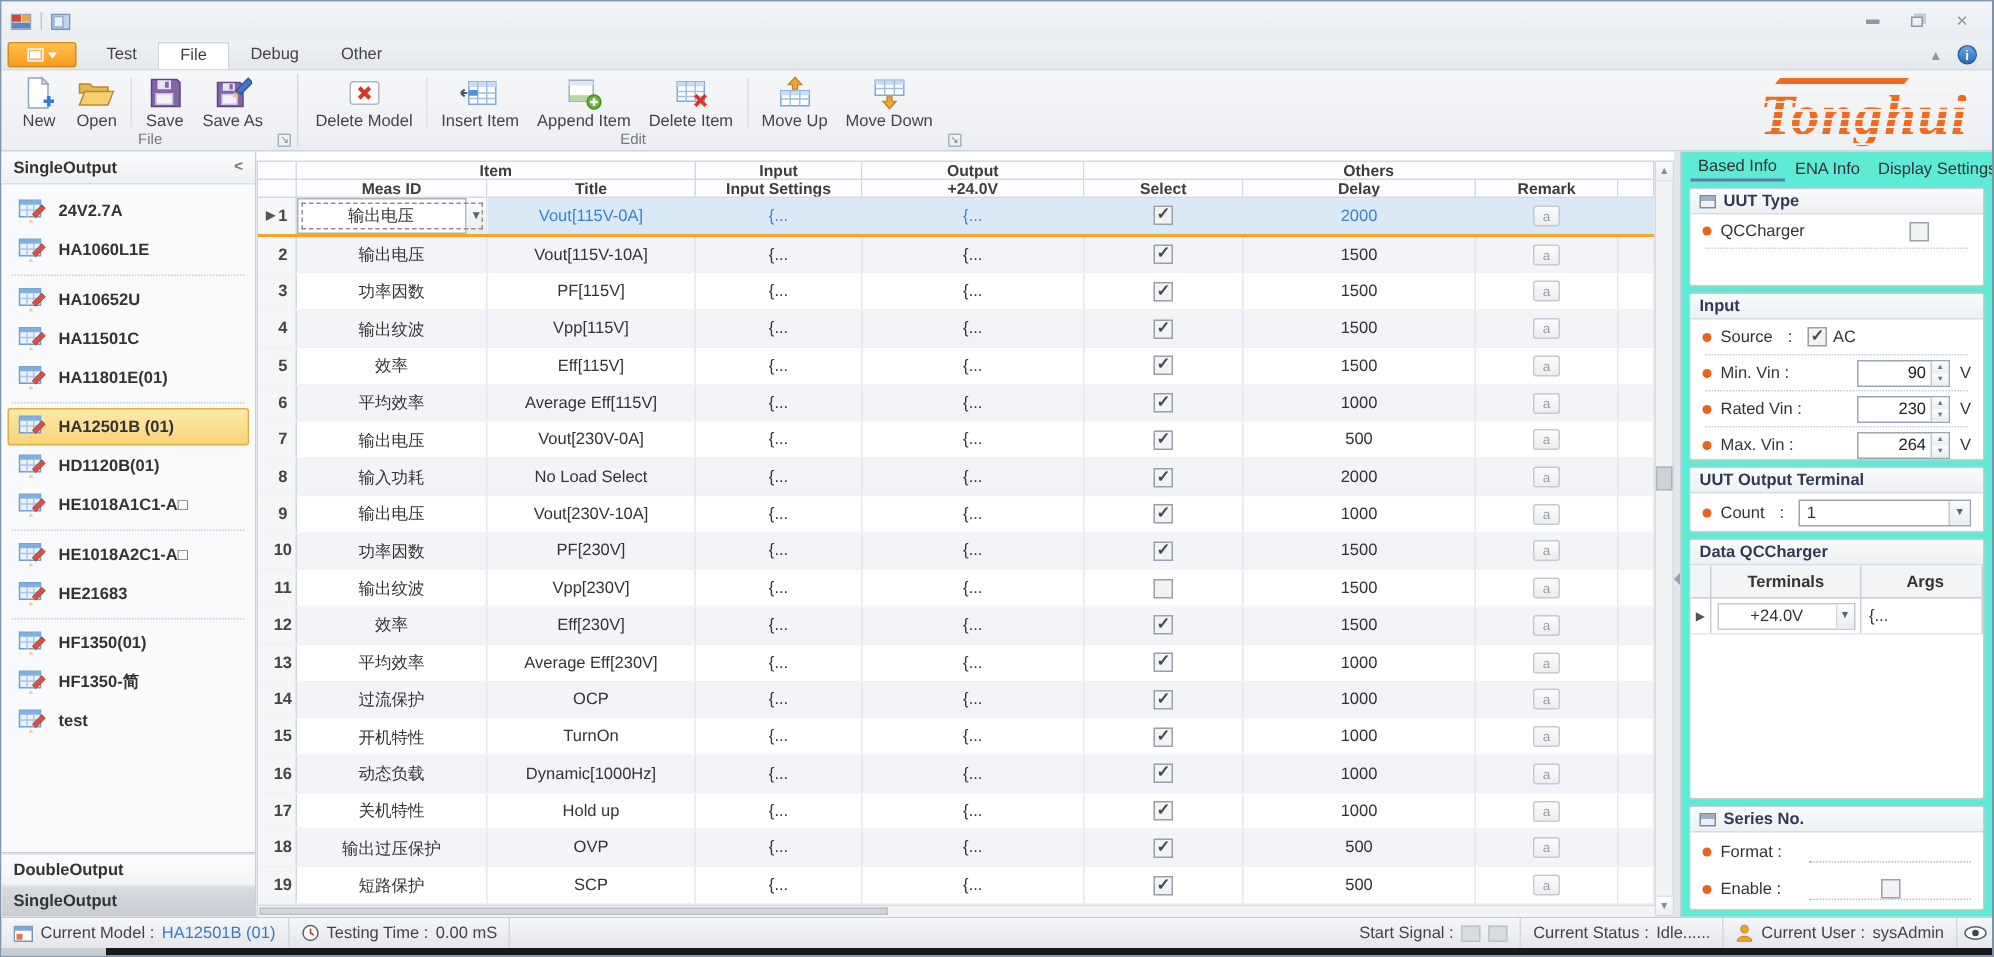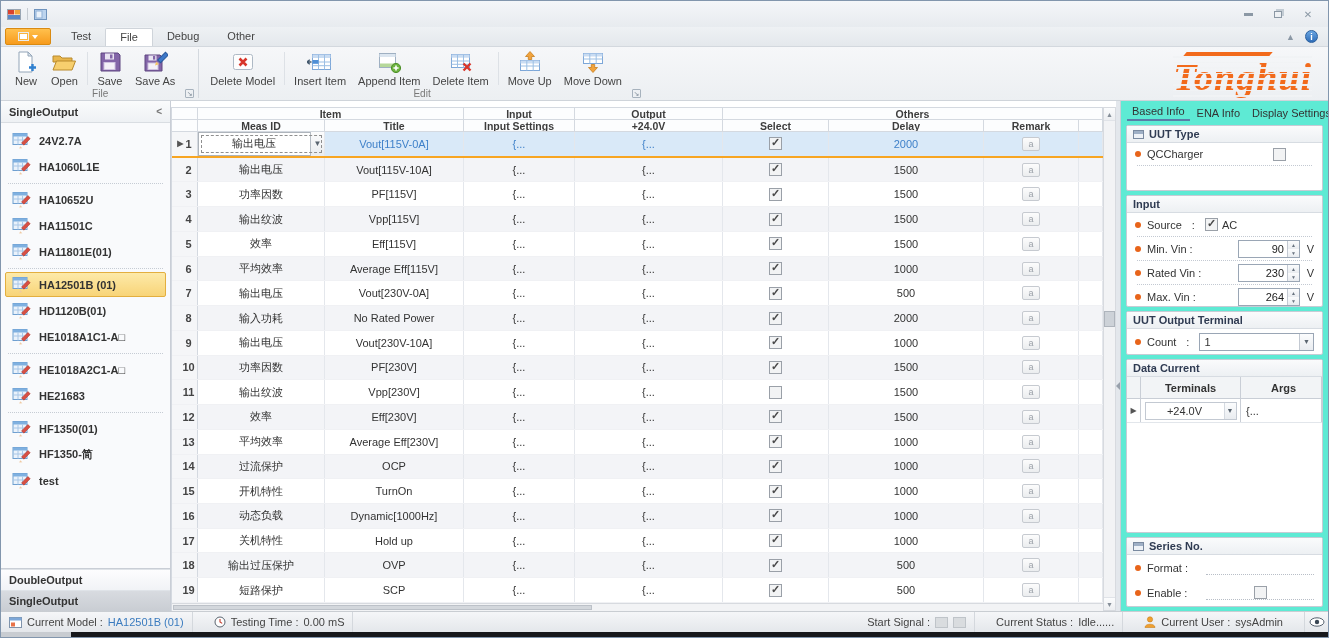--- a/index.html
+++ b/index.html
@@ -118,21 +118,21 @@
   .ds-hrow .dcell, .ds-drow .dcell { display:flex; align-items:center; justify-content:center; border-right:1px solid #c9ced6; }
   .d-arr { width:14px; } .d-term { width:100px; } .d-args { flex:1; justify-content:flex-start !important; padding-left:5px; }
   .ds-drow { display:flex; height:24px; border-bottom:1px solid #e2e6eb; }
   .termbox { display:flex; align-items:center; width:92px; height:18px; border:1px solid #c3c9d2; background:#fff; }
   .termbox .val { flex:1; text-align:center; }
   .termbox .cdd { width:12px; align-self:stretch; border-left:1px solid #d4d9e0; font-size:7px; color:#5a6570; display:flex; align-items:center; justify-content:center; background:linear-gradient(#fbfcfd,#e9ecf0); }
   .dotfield { margin-left:auto; width:108px; border-bottom:1px dotted #b8bec7; height:14px; display:flex; align-items:center; justify-content:center; }
   .box.grow { flex:1; }
 
   
-  .statusbar { height:21px; background:linear-gradient(#f5f6f8,#e4e7eb); border-top:1px solid #c9cdd2; display:flex; align-items:center; font-size:11px; color:#444;gap:13px; }
+  .statusbar { height:21px; background:linear-gradient(#f5f6f8,#e4e7eb); border-top:1px solid #c9cdd2; display:flex; align-items:center; font-size:11px; color:#444; }
   .seg { display:flex; align-items:center; gap:5px; padding:0 8px; height:100%; border-right:1px solid #d4d8dd; }
   .seg.noborder { border-right:none; }
   .spacer { flex:1; }
   .bluetext { color:#3a7bbf; }
   .sigbox { width:13px; height:11px; background:#d9dcdf; border:1px solid #bfc4c9; }
   .eyeseg { width:24px; display:flex; align-items:center; justify-content:center; height:100%; border-left:1px solid #d4d8dd; }
   .bottomstrip { height:5px; background:linear-gradient(to right, #c8ccd1 0 70px, #17181b 70px); }
 </style>
 </head>
 <body>
@@ -617,21 +617,21 @@
             </div>
 
             <div class="trow">
               <div class="c c-num">
                 <span class="selarrow">▶</span>
                 <span>8</span>
               </div>
               <div class="c c-meas">
                 <span class="meastext">输入功耗</span>
               </div>
-              <div class="c c-title">No Rated Power</div>
+              <div class="c c-title">No Load Select</div>
               <div class="c c-input">{...</div>
               <div class="c c-output">{...</div>
               <div class="c c-select">
                 <span class="cb checked"></span>
               </div>
               <div class="c c-delay">2000</div>
               <div class="c c-remark">
                 <span class="remarkbtn">a</span>
               </div>
               <div class="c c-fill"></div>
@@ -967,21 +967,21 @@
           <span style="margin:0 10px;">:</span>
           <span class="combo">
               <span class="val">1</span>
               <span class="cdd">▼</span>
             </span>
         </div>
       </div>
 
       <div class="box grow">
         <div class="box-h">
-            <span>Data Current</span>
+            <span>Data QCCharger</span>
           </div>
         <div class="ds-hrow">
           <span class="dcell d-arr"></span>
           <span class="dcell d-term">Terminals</span>
           <span class="dcell d-args" style="justify-content:center !important;">Args</span>
         </div>
         <div class="ds-drow">
           <span class="dcell d-arr" style="font-size:8px;color:#555;">▶</span>
           <span class="dcell d-term">
             <span class="termbox">

